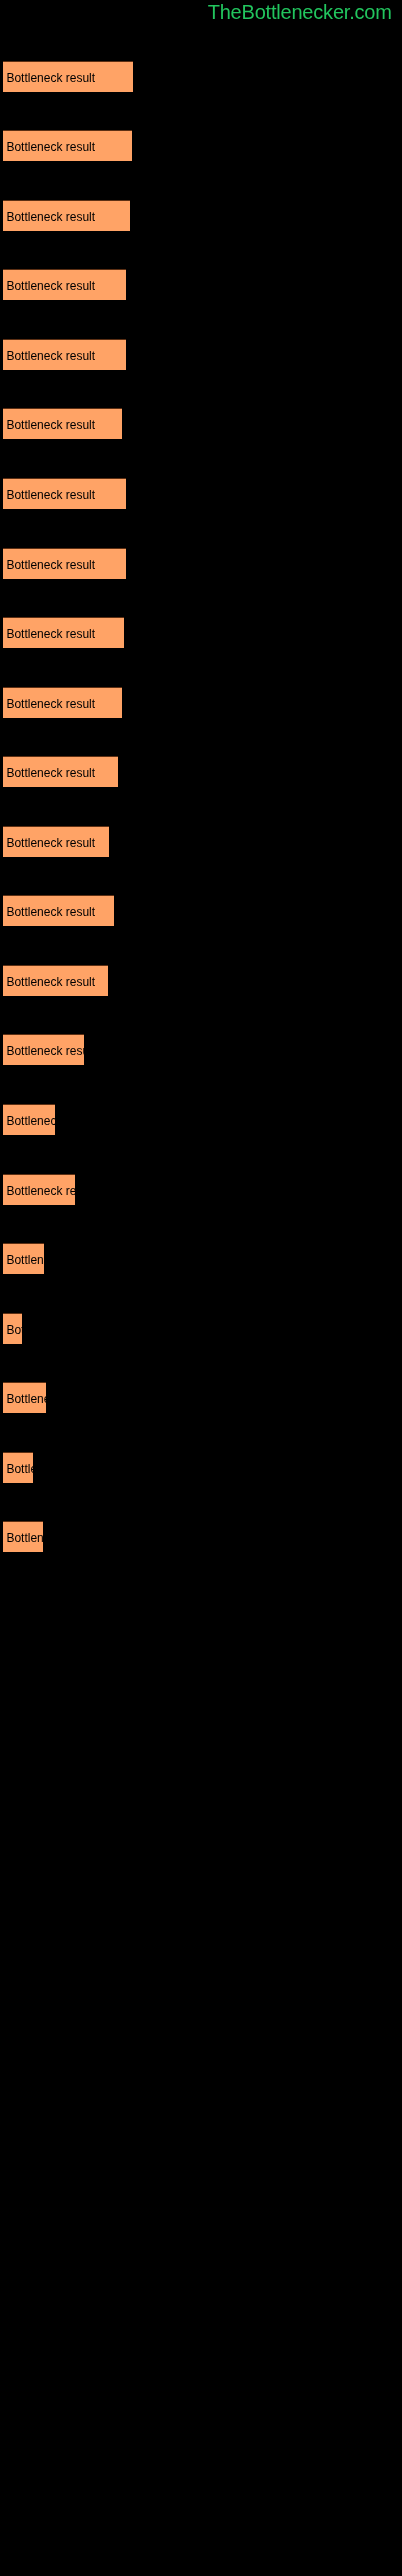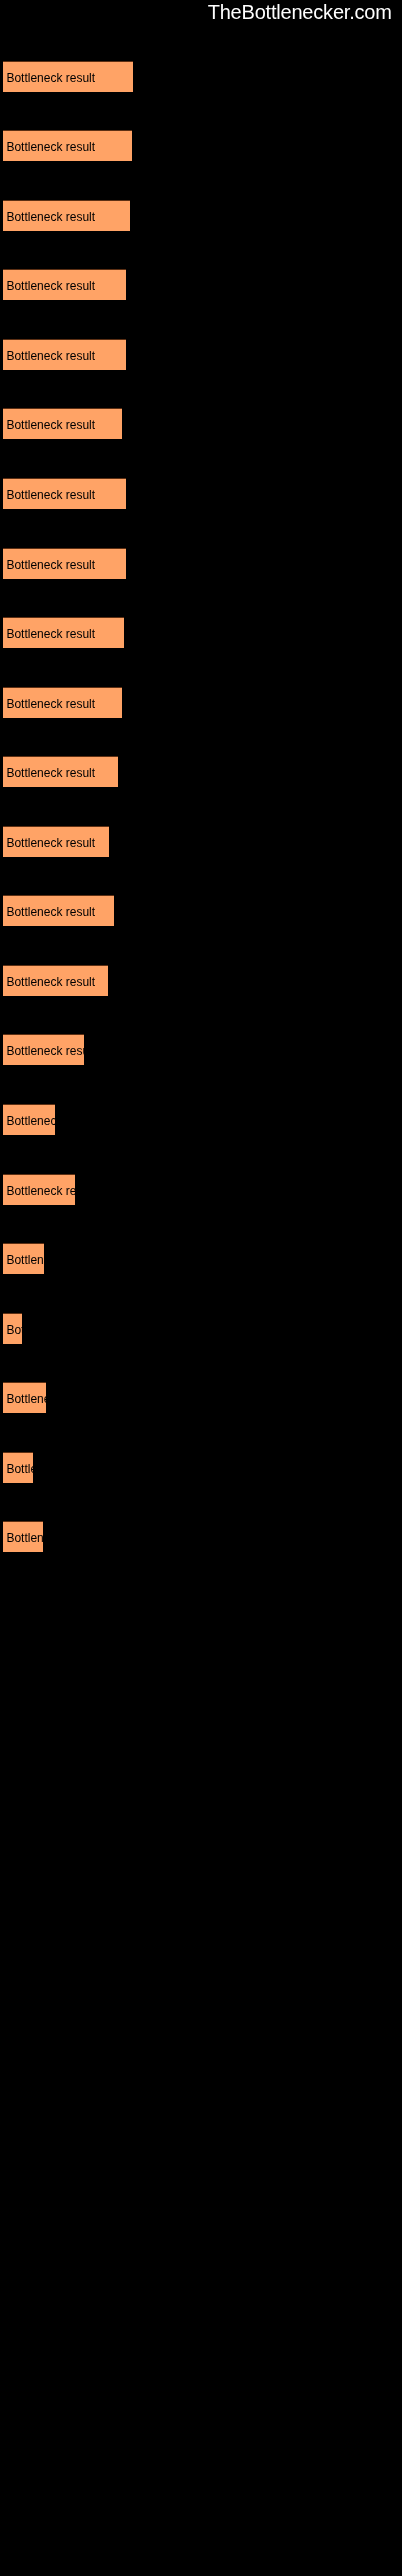--- a/index.html
+++ b/index.html
@@ -27,21 +27,21 @@
   }
 
   
   .site-title {
     position: absolute;
     right: 11.3px;
     top: 0px;
     font-size: 20px;
     line-height: 24px;
     letter-spacing: -0.2px;
-    color: #ffffff;
+    color: #22c55e;
     white-space: nowrap;
     font-family: "Liberation Sans", sans-serif;
     user-select: none;
   }
 
   
   .plot-area {
     position: absolute;
     left: 0;
     top: 14px;

